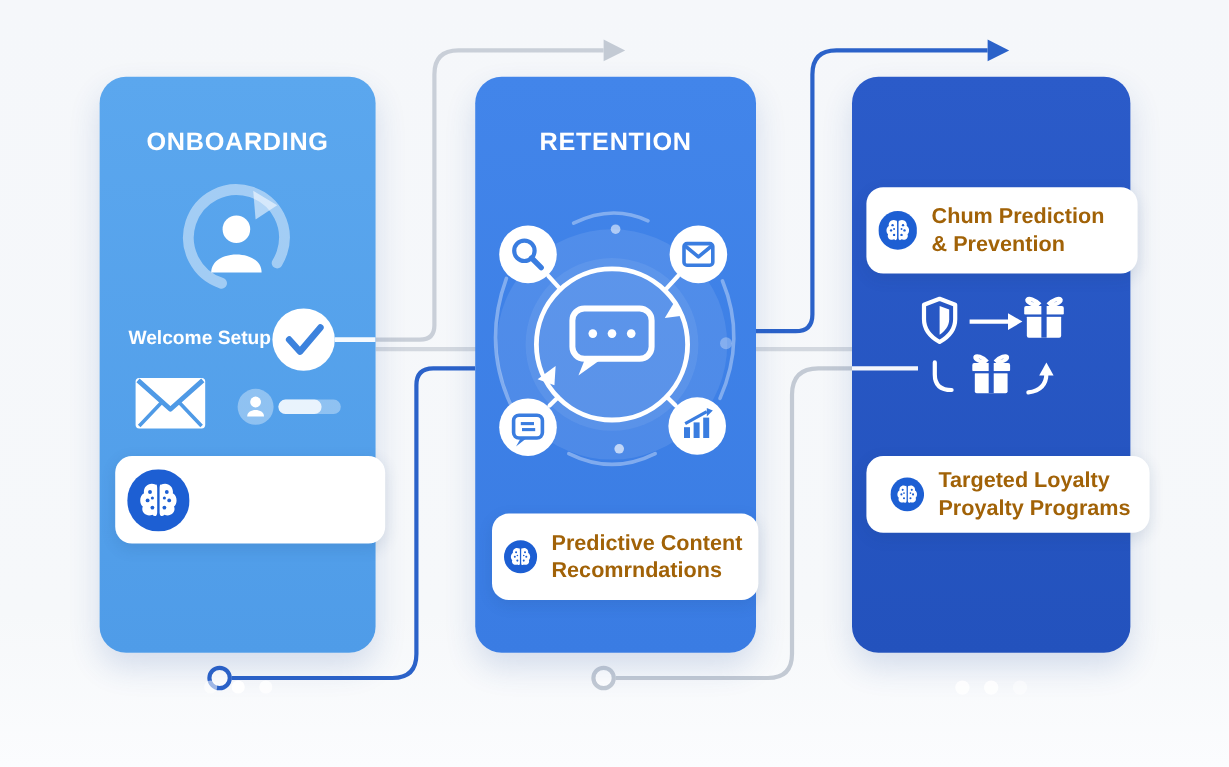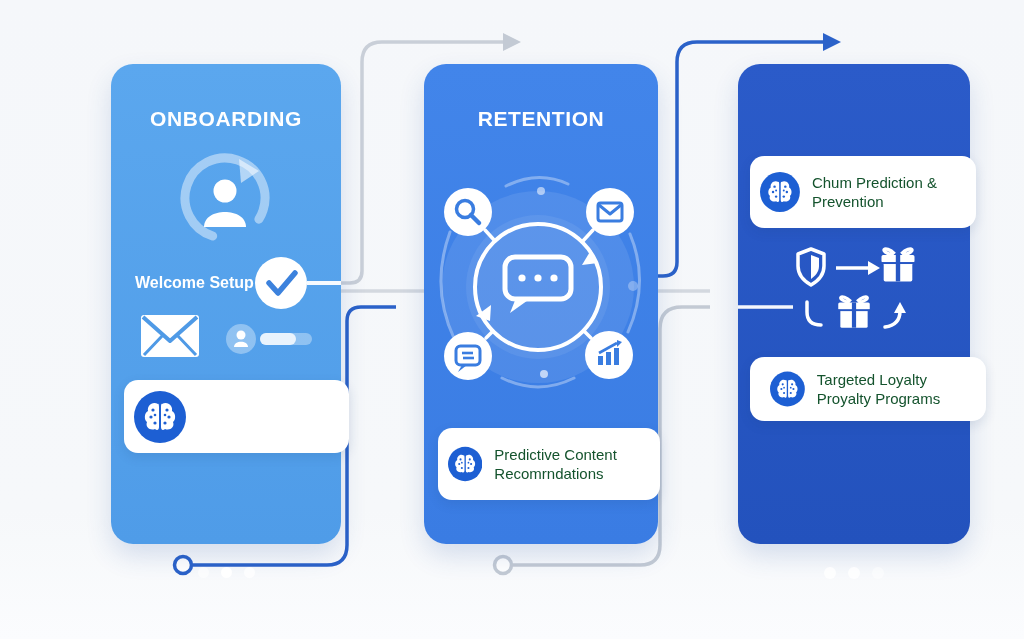--- a/index.html
+++ b/index.html
@@ -2,36 +2,36 @@
 <html><head>
 <meta charset="utf-8">
 <style>
   html,body{margin:0;padding:0;}
   body{font-family:"Liberation Sans", sans-serif;}
   .canvas{position:relative;width:1024px;height:639px;overflow:hidden;
           background:linear-gradient(180deg,#f5f7fa 0%,#f6f8fa 80%,#fbfcfe 100%);}
   svg{display:block;}
   .connector-layer{position:absolute;left:0;top:0;z-index:1;pointer-events:none;}
   .stage{position:absolute;top:64px;height:480px;border-radius:22px;z-index:2;
-         box-shadow:0 12px 26px rgba(40,80,160,.16);margin-left:28px;}
+         box-shadow:0 12px 26px rgba(40,80,160,.16);}
   .stage-1{left:83px;width:230px;background:linear-gradient(180deg,#5ba7ee,#4f9ce8);}
   .stage-2{left:396px;width:234px;background:linear-gradient(180deg,#4285ea,#3a7ce3);}
   .stage-3{left:710px;width:232px;background:linear-gradient(180deg,#2b5bc9,#2352bd);}
   .stage-title{position:absolute;top:26px;left:0;right:0;text-align:center;color:#fff;
                font-size:21px;font-weight:700;letter-spacing:.6px;}
   .icon-layer{position:absolute;left:0;top:0;}
   .welcome-label{position:absolute;left:24px;top:210px;width:120px;color:#fff;
                  font-size:16px;font-weight:600;}
   .ai-card{position:absolute;display:flex;align-items:center;gap:12px;background:#fff;
            border-radius:14px;box-shadow:0 4px 12px rgba(25,55,110,.12);padding:0 10px;}
-  .ai-card .label{font-size:15px;font-weight:400;color:#14532d;line-height:1.3;}
+  .ai-card .label{font-size:18px;font-weight:700;color:#a16207;line-height:1.3;}
   .ai-card-1{left:13px;top:316px;width:205px;height:73px;}
   .ai-card-2{left:14px;top:364px;width:202px;height:72px;justify-content:flex-end;}
   .ai-card-3a{left:12px;top:92px;width:206px;height:72px;}
-  .ai-card-3b{left:12px;top:293px;width:206px;height:64px;padding-left:20px;}
+  .ai-card-3b{left:12px;top:316px;width:206px;height:64px;padding-left:20px;}
   .dots{position:absolute;left:0;right:0;display:flex;justify-content:center;gap:12px;}
   .dots-1{top:503px;}
   .dots-3{top:503px;}
   .dot{width:11px;height:11px;border-radius:50%;}
   .dots-3 .dot{width:12px;height:12px;}
   .d1{background:rgba(255,255,255,.55);} .d2{background:rgba(255,255,255,.95);}
   .d3{background:rgba(255,255,255,.75);}
   .dots-3 .d1,.dots-3 .d2{background:rgba(255,255,255,.8);} .dots-3 .d3{background:rgba(255,255,255,.45);}
 </style>
 </head>

